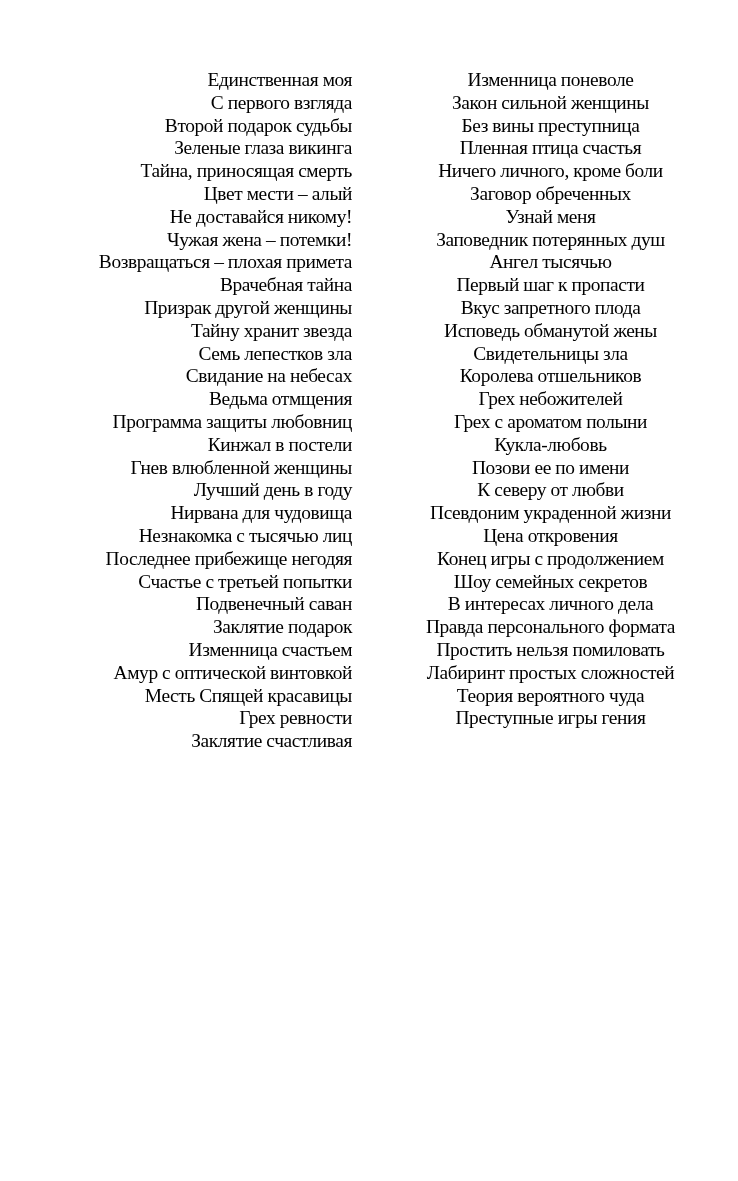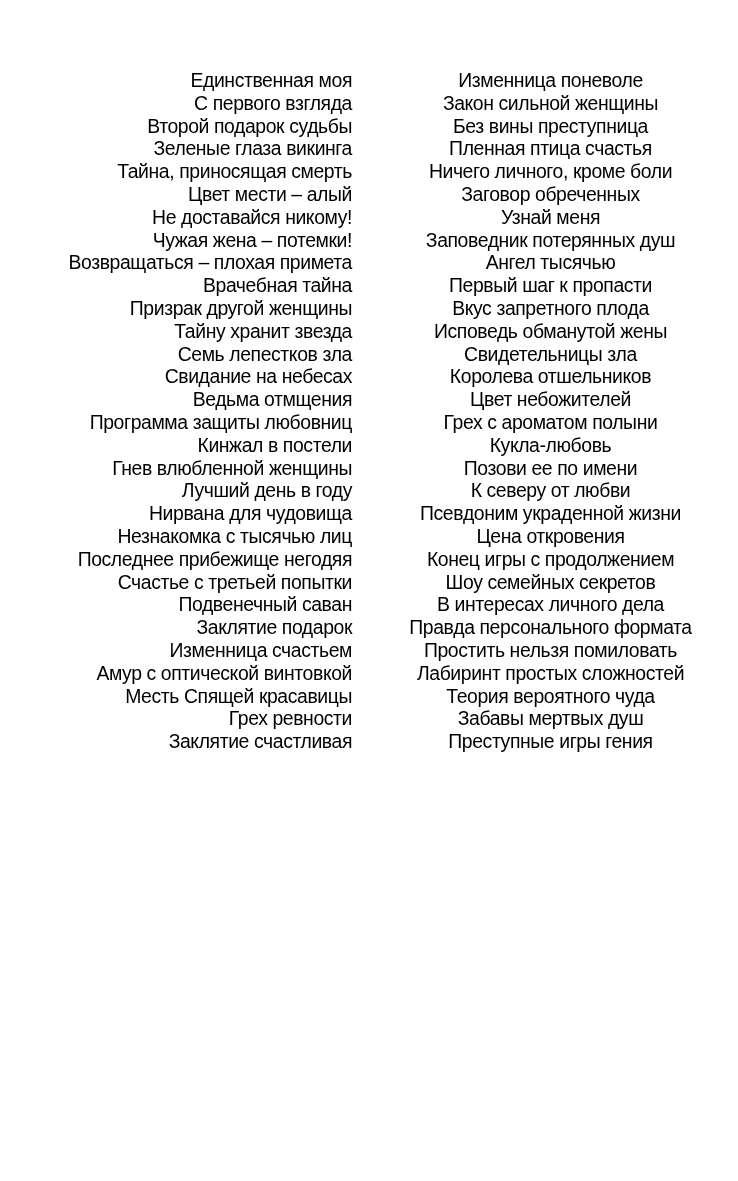--- a/index.html
+++ b/index.html
@@ -11,20 +11,21 @@
     width: 738px;
     height: 1181px;
     overflow: hidden;
     font-family: "Liberation Sans", "DejaVu Sans", sans-serif;
   }
   .page {
     position: relative;
     width: 738px;
     height: 1060px;
     background: #ffffff;
+    font-family: Liberation Serif, serif;
   }
   .titles-block {
     display: flex;
     align-items: flex-start;
     padding-top: 69px;
     color: #000000;
     font-size: 19.4px;
     line-height: 22.8px;
     letter-spacing: -0.4px;
     font-weight: 400;
@@ -91,31 +92,30 @@
         <div class="title-line">Ничего личного, кроме боли</div>
         <div class="title-line">Заговор обреченных</div>
         <div class="title-line">Узнай меня</div>
         <div class="title-line">Заповедник потерянных душ</div>
         <div class="title-line">Ангел тысячью</div>
         <div class="title-line">Первый шаг к пропасти</div>
         <div class="title-line">Вкус запретного плода</div>
         <div class="title-line">Исповедь обманутой жены</div>
         <div class="title-line">Свидетельницы зла</div>
         <div class="title-line">Королева отшельников</div>
-        <div class="title-line">Цвет небожителей</div>
+        <div class="title-line">Грех небожителей</div>
         <div class="title-line">Грех с ароматом полыни</div>
         <div class="title-line">Кукла-любовь</div>
         <div class="title-line">Позови ее по имени</div>
         <div class="title-line">К северу от любви</div>
         <div class="title-line">Псевдоним украденной жизни</div>
         <div class="title-line">Цена откровения</div>
         <div class="title-line">Конец игры с продолжением</div>
         <div class="title-line">Шоу семейных секретов</div>
         <div class="title-line">В интересах личного дела</div>
         <div class="title-line">Правда персонального формата</div>
         <div class="title-line">Простить нельзя помиловать</div>
         <div class="title-line">Лабиринт простых сложностей</div>
         <div class="title-line">Теория вероятного чуда</div>
-        <div class="title-line">Забавы мертвых душ</div>
         <div class="title-line">Преступные игры гения</div>
       </div>
   </div>
 </div>
 
 </body></html>

